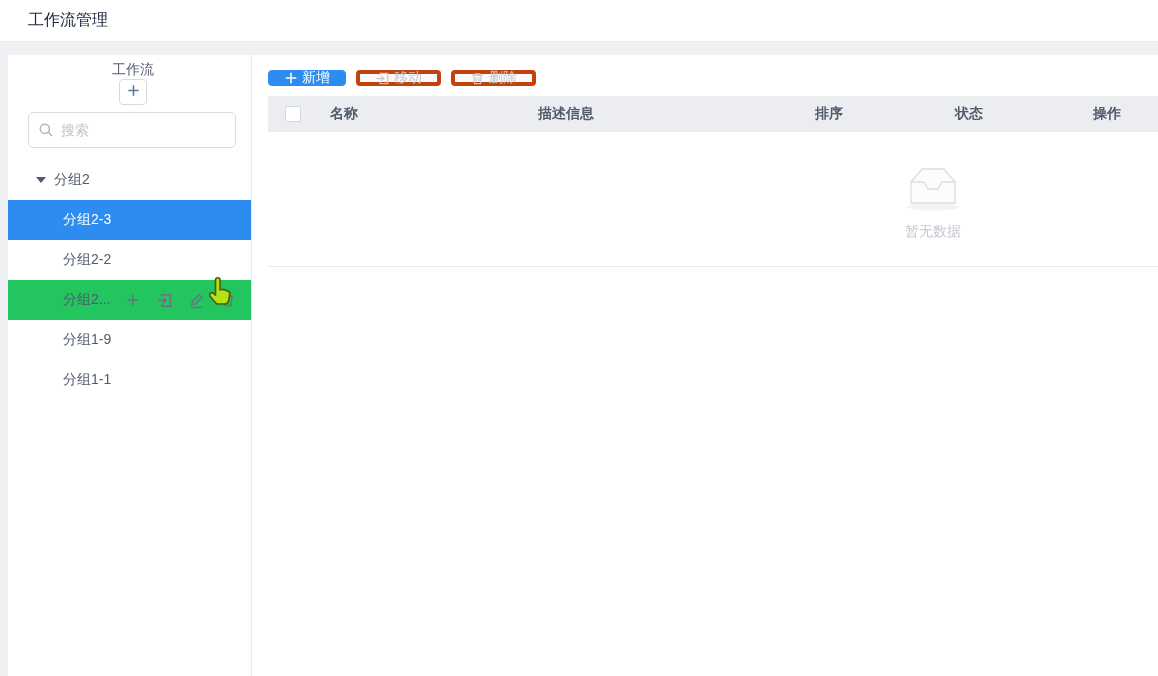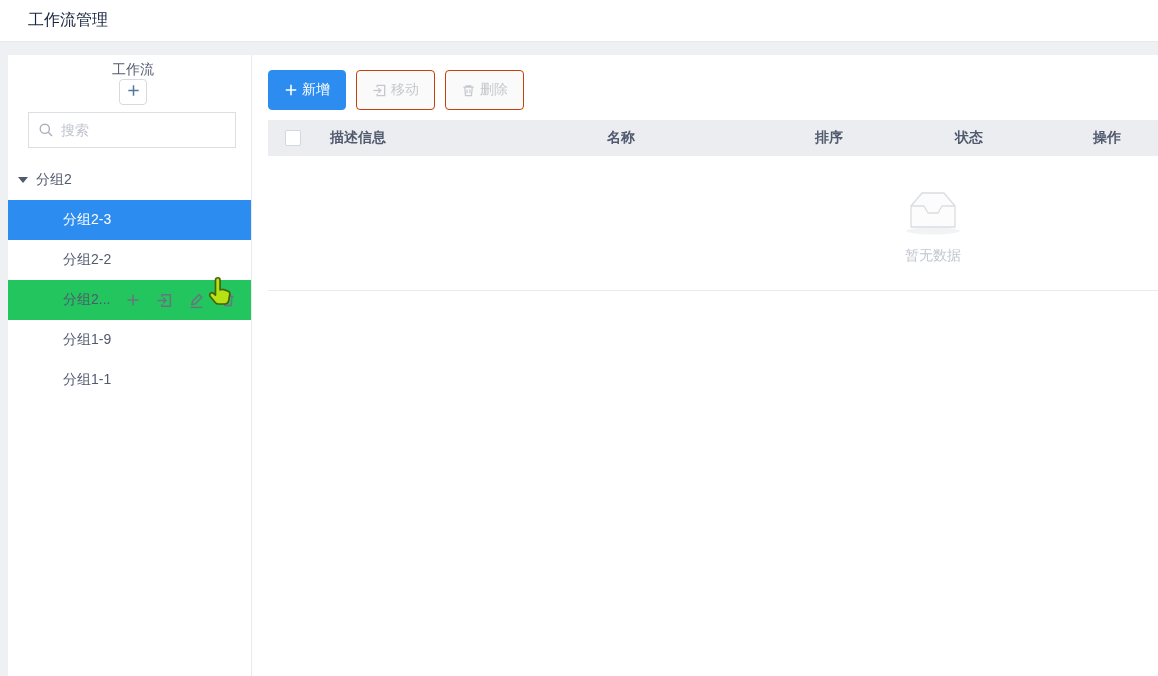--- a/index.html
+++ b/index.html
@@ -36,60 +36,60 @@
   .icon-btn {
     width:28px; height:28px; background:#fff;
     border:1px solid #d6dae0; border-radius:4px;
     display:flex; align-items:center; justify-content:center;
     color:#51789f; cursor:pointer;
   }
   .search-box {
     position:relative; margin:7px 15px 0 20px; height:36px;
   }
   .search-box input {
-    width:100%; height:36px; border:1px solid #dcdee2; border-radius:0;
+    width:100%; height:36px; border:1px solid #dcdee2; border-radius:5px;
     padding:0 10px 0 32px; font-size:14px; color:#515a6e; outline:none;
     font-family:inherit; background:#fff;
   }
   .search-box input::placeholder { color:#c0c4cc; }
   .search-icon { position:absolute; left:10px; top:10px; color:#aab0bb; }
 
   .tree { margin-top:12px; }
   .tree-row {
     height:40px; display:flex; align-items:center;
     cursor:pointer; color:#495a6e; font-size:14px; color:#515a6e;
   }
-  .tree-group { padding-left:10px; }
+  .tree-group { padding-left:28px; }
   .caret {
     width:0; height:0; margin-right:8px;
     border-left:5px solid transparent; border-right:5px solid transparent;
     border-top:6px solid #515a6e;
   }
   .tree-item { padding-left:55px; }
   .tree-item.selected { background:#2d8cf0; color:#ffffff; }
   .tree-item.hovered { background:#22c55e; padding-right:10px; }
   .tree-item .item-label { white-space:nowrap; overflow:hidden; }
   .row-actions { display:flex; align-items:center; gap:15px; margin-left:15px; color:#6b7280; }
   .row-actions svg { display:block; cursor:pointer; }
 
   
   .main {
     position:absolute; left:252px; top:55px; right:0; bottom:0;
     background:#ffffff;
   }
   .toolbar { padding:15px 16px 0 16px; display:flex; gap:10px; }
   .btn {
-    height:40px; border-radius:4px; font-size:14px;
+    height:16px; border-radius:4px; font-size:14px;
     display:inline-flex; align-items:center; justify-content:center;
     padding:0 15px; gap:4px; cursor:pointer; font-family:inherit;
   }
   .btn svg { display:block; }
   .btn-primary { background:#2d8cf0; border:1px solid #2d8cf0; color:#ffffff; }
   .btn-disabled {
-    background:#fafafa; border:1px solid #c2410c; color:#c5c8ce; cursor:not-allowed;text-align:right;
+    background:#fafafa; border:4px solid #c2410c; color:#c5c8ce; cursor:not-allowed;text-align:right;
   }
 
   .table-wrap { margin-left:16px; margin-top:10px; }
   .table-header {
     height:36px; background:#ebedf0; display:flex; align-items:center;
     font-weight:bold; color:#515a6e; font-size:14px;
   }
   .th { padding-left:16px; }
   .cell-check { width:46px; padding-left:17px; }
   .col-name { width:208px; }
@@ -228,22 +228,22 @@
         </span>
         <span>删除</span>
       </button>
     </div>
 
     <div class="table-wrap">
       <div class="table-header">
         <div class="cell-check">
           <span class="checkbox"></span>
         </div>
+        <div class="th col-name">名称</div>
         <div class="th col-desc">描述信息</div>
-        <div class="th col-name">名称</div>
         <div class="th col-sort">排序</div>
         <div class="th col-status">状态</div>
         <div class="th col-op">操作</div>
       </div>
 
       <div class="table-body">
         <div class="empty-state">
           <span>
             <svg width="64" height="50" viewBox="0 0 64 50">
               <ellipse cx="32" cy="45" rx="27" ry="3.5" fill="#f2f3f5"></ellipse>

